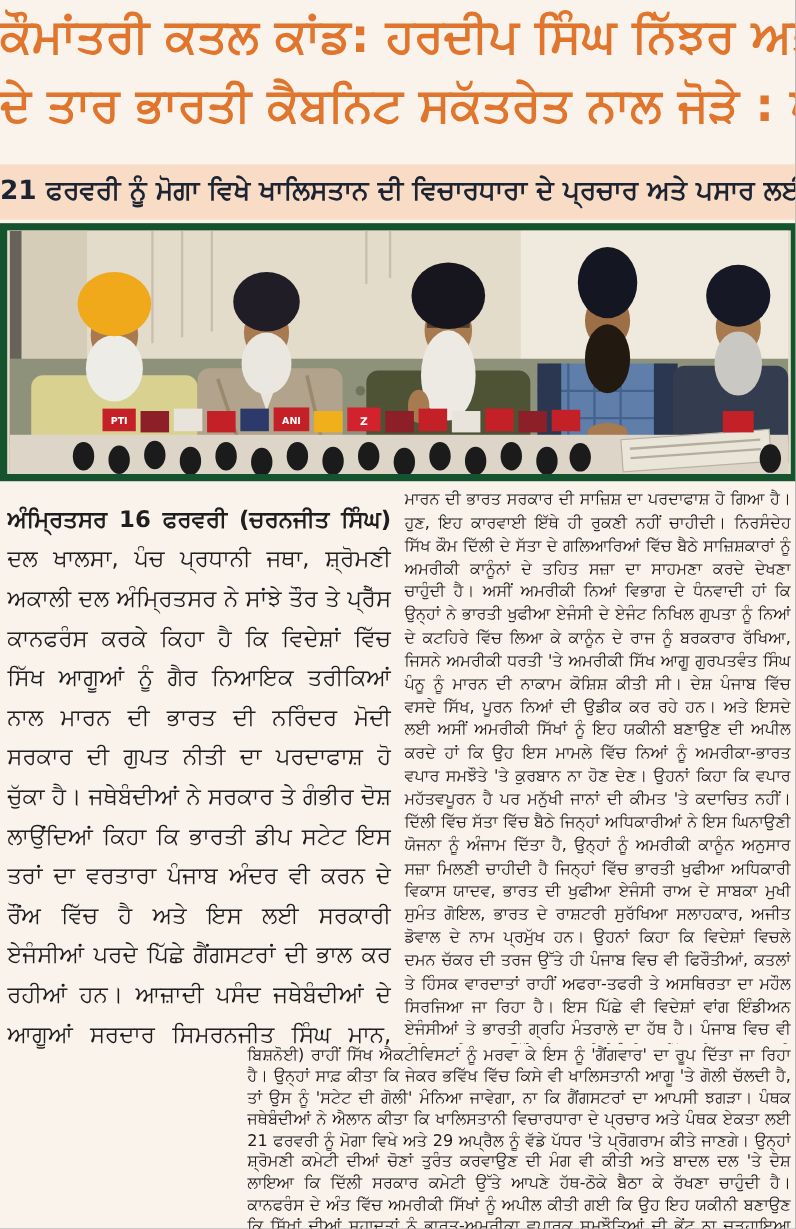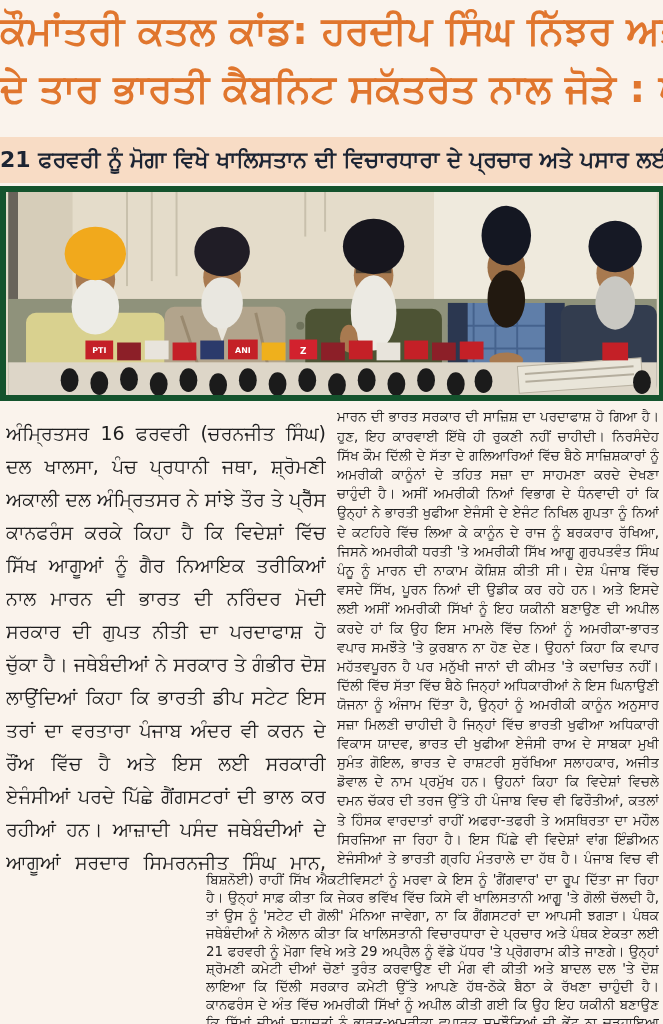--- a/index.html
+++ b/index.html
@@ -17,21 +17,21 @@
   .photo{position:absolute;top:186px;left:0;width:653px;height:203px;
     margin:0;border:6px solid #14532d;background:#e4dcca;overflow:hidden;}
   .photo svg{display:block;}
   .bodytext{color:#1e1e1f;text-align:justify;}
   .col-lead{position:absolute;top:398px;left:6px;width:320px;height:460px;
     overflow:hidden;font-size:19px;line-height:33px;}
   .col-right{position:absolute;top:394px;left:337px;width:322px;height:463px;
     overflow:hidden;font-size:13.4px;line-height:19.2px;}
   .bottom-block{position:absolute;top:858px;left:206px;width:453px;height:160px;
     overflow:hidden;font-size:13.4px;line-height:17.8px;}
-  .dateline{font-weight:normal;}
+  .dateline{font-weight:bold;}
 </style>
 </head>
 <body>
 
 <div class="page">
 
   <header class="headline">
     <div class="hl-line">ਕੌਮਾਂਤਰੀ ਕਤਲ ਕਾਂਡ: ਹਰਦੀਪ ਸਿੰਘ ਨਿੱਝਰ ਅਤੇ ਪੰਨੂ ਕਤਲ ਸਾਜ਼ਿਸ਼</div>
     <div class="hl-line">ਦੇ ਤਾਰ ਭਾਰਤੀ ਕੈਬਨਿਟ ਸਕੱਤਰੇਤ ਨਾਲ ਜੋੜੇ : ਪੰਥਕ ਜਥੇਬੰਦੀਆਂ</div>
   </header>

